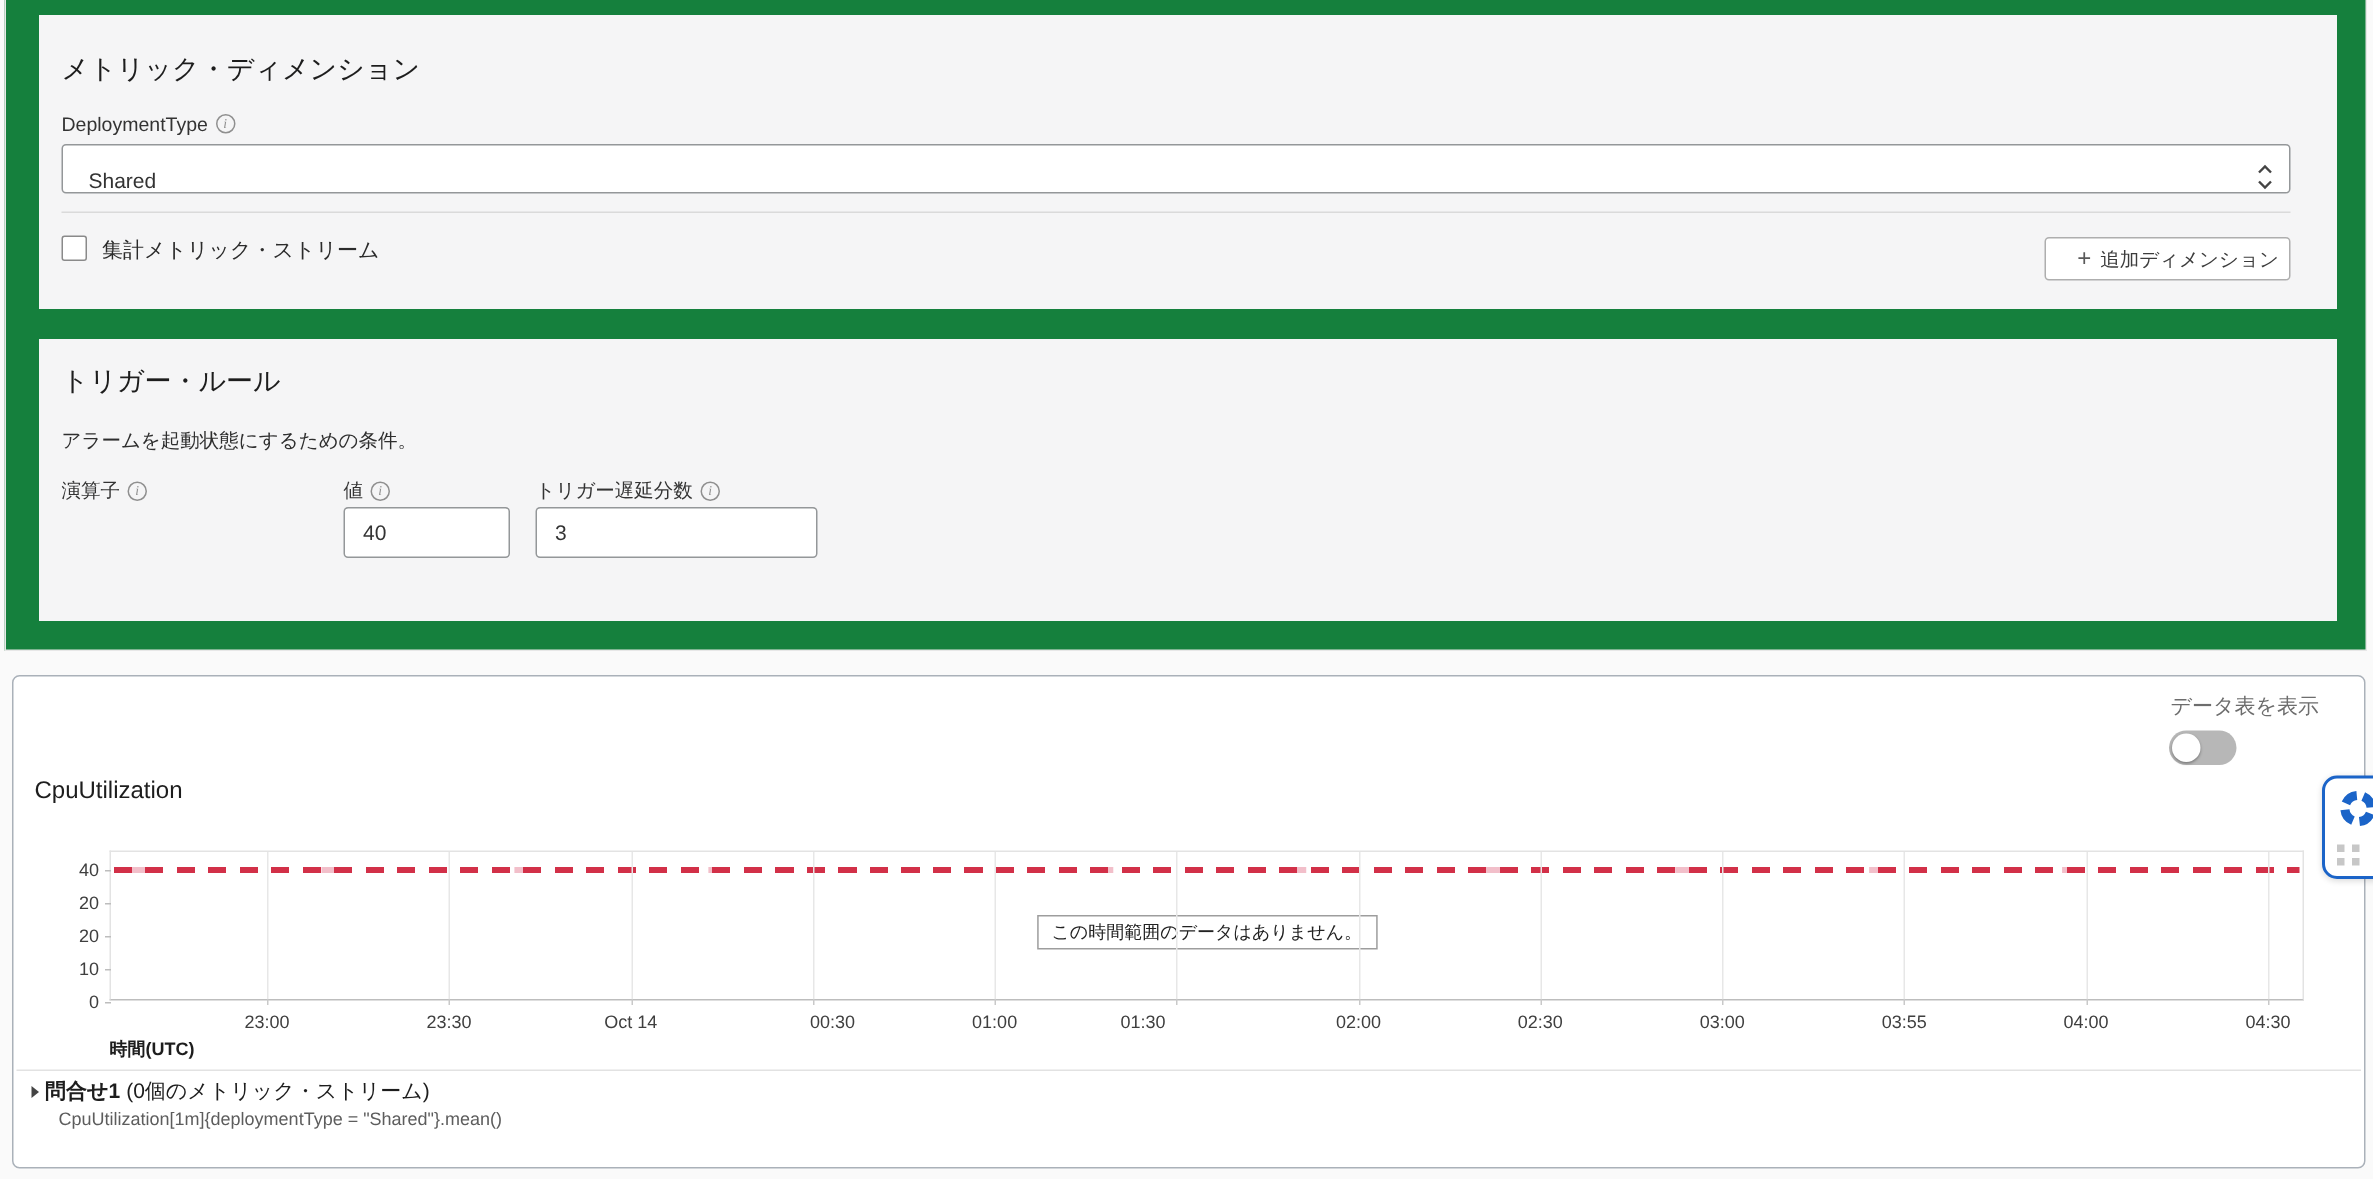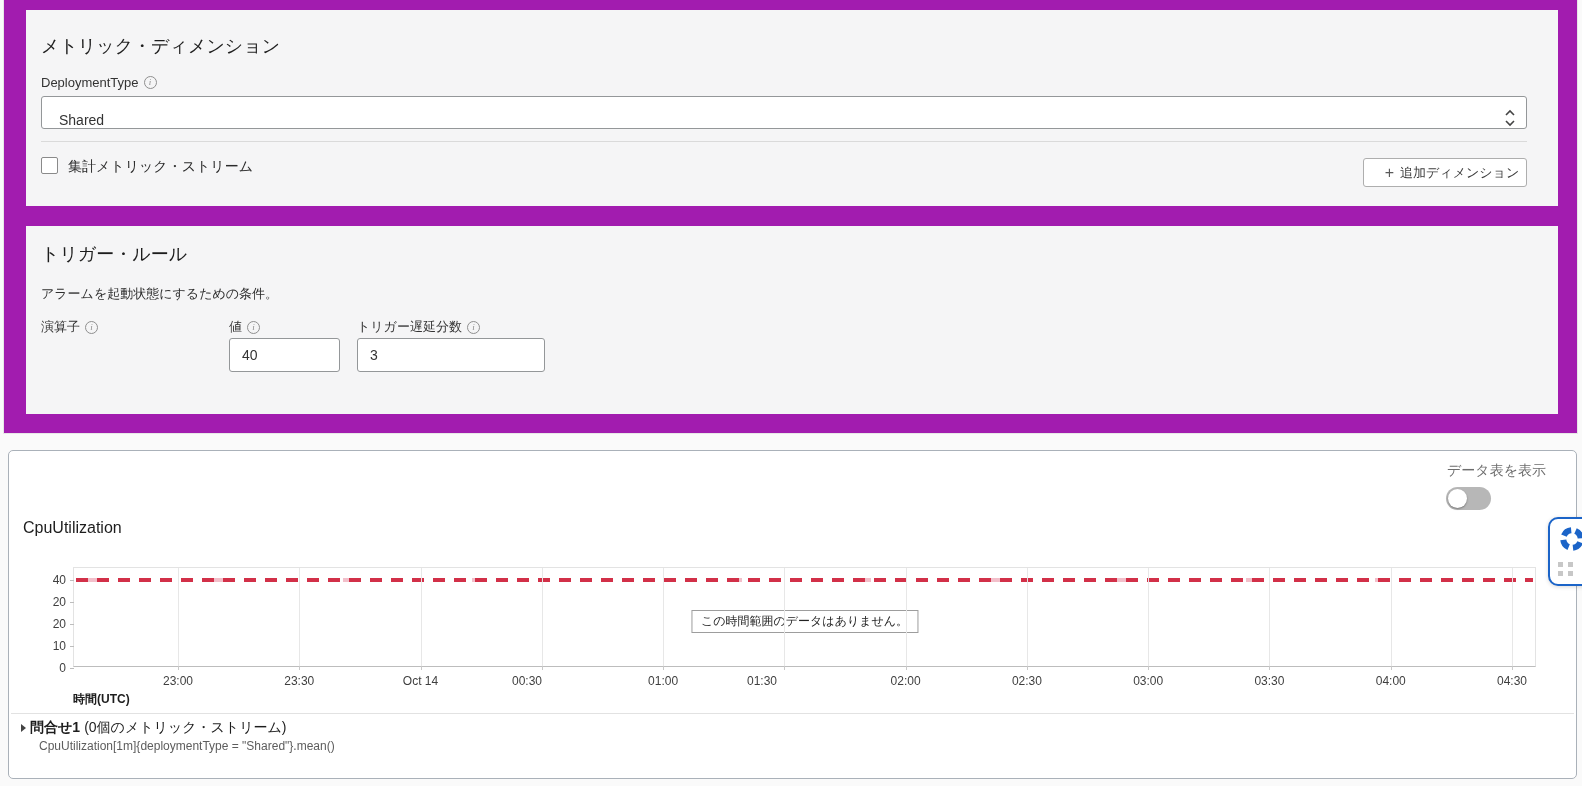--- a/index.html
+++ b/index.html
@@ -2,21 +2,21 @@
 <html><head>
 <meta charset="utf-8">
 <style>
   * { margin:0; padding:0; box-sizing:border-box; }
   html,body { width:1582px; height:786px; overflow:hidden; background:#fafafa;
     font-family:"Liberation Sans","DejaVu Sans",sans-serif; color:#1d1d1d; }
   .page { position:relative; width:1582px; height:786px; overflow:hidden; }
 
   
   .card1 { position:absolute; left:3px; top:0; width:1575px; height:434px;
-    background:#a21caf; border:1px solid #e7e7e7; border-top:none; }
+    background:#15803d; border:1px solid #e7e7e7; border-top:none; }
   .panel { position:absolute; left:22px; width:1532px; background:#f5f5f6; }
   .panel-metric  { top:10px;  height:196px; }
   .panel-trigger { top:226px; height:188px; }
   .section-title { position:absolute; left:15px; font-size:18px; font-weight:400; color:#1d1d1d; }
 
   .field-label { position:absolute; font-size:13px; color:#333; display:flex; align-items:center; gap:5px; }
   .info-icon { display:inline-block; width:13px; height:13px; border:1px solid #8f8f8f; border-radius:50%;
     color:#8f8f8f; font:italic 9px/11px "Liberation Serif",serif; text-align:center; }
 
   .select-box { position:absolute; background:#fff; border:1px solid #949799; border-radius:3px;
@@ -159,39 +159,39 @@
         <div class="xtick-mark" style="left: 104px;"></div>
         <div class="xtick-label" style="left: 104px;">23:00</div>
         <div class="gridline" style="left: 225.273px;"></div>
         <div class="xtick-mark" style="left: 225.273px;"></div>
         <div class="xtick-label" style="left: 225.273px;">23:30</div>
         <div class="gridline" style="left: 346.545px;"></div>
         <div class="xtick-mark" style="left: 346.545px;"></div>
         <div class="xtick-label" style="left: 346.545px;">Oct 14</div>
         <div class="gridline" style="left: 467.818px;"></div>
         <div class="xtick-mark" style="left: 467.818px;"></div>
-        <div class="xtick-label" style="left: 445px; padding-left: 16px;">00:30</div>
+        <div class="xtick-label" style="left: 473px; padding-left: 16px;">00:30</div>
         <div class="gridline" style="left: 589.091px;"></div>
         <div class="xtick-mark" style="left: 589.091px;"></div>
         <div class="xtick-label" style="left: 589.091px;">01:00</div>
         <div class="gridline" style="left: 710.364px;"></div>
         <div class="xtick-mark" style="left: 710.364px;"></div>
         <div class="xtick-label" style="left: 688px;">01:30</div>
         <div class="gridline" style="left: 831.636px;"></div>
         <div class="xtick-mark" style="left: 831.636px;"></div>
         <div class="xtick-label" style="left: 831.636px;">02:00</div>
         <div class="gridline" style="left: 952.909px;"></div>
         <div class="xtick-mark" style="left: 952.909px;"></div>
         <div class="xtick-label" style="left: 952.909px;">02:30</div>
         <div class="gridline" style="left: 1074.18px;"></div>
         <div class="xtick-mark" style="left: 1074.18px;"></div>
         <div class="xtick-label" style="left: 1074.18px;">03:00</div>
         <div class="gridline" style="left: 1195.45px;"></div>
         <div class="xtick-mark" style="left: 1195.45px;"></div>
-        <div class="xtick-label" style="left: 1195.45px;">03:30</div>
+        <div class="xtick-label" style="left: 1195.45px;">03:55</div>
         <div class="gridline" style="left: 1316.73px;"></div>
         <div class="xtick-mark" style="left: 1316.73px;"></div>
         <div class="xtick-label" style="left: 1316.73px;">04:00</div>
         <div class="gridline" style="left: 1438px;"></div>
         <div class="xtick-mark" style="left: 1438px;"></div>
         <div class="xtick-label" style="left: 1438px;">04:30</div>
         <div class="ytick-label" style="top: 100px;">0</div>
         <div class="ytick-mark" style="top: 100px;"></div>
         <div class="ytick-label" style="top: 78.022px;">10</div>
         <div class="ytick-mark" style="top: 78.022px;"></div>

